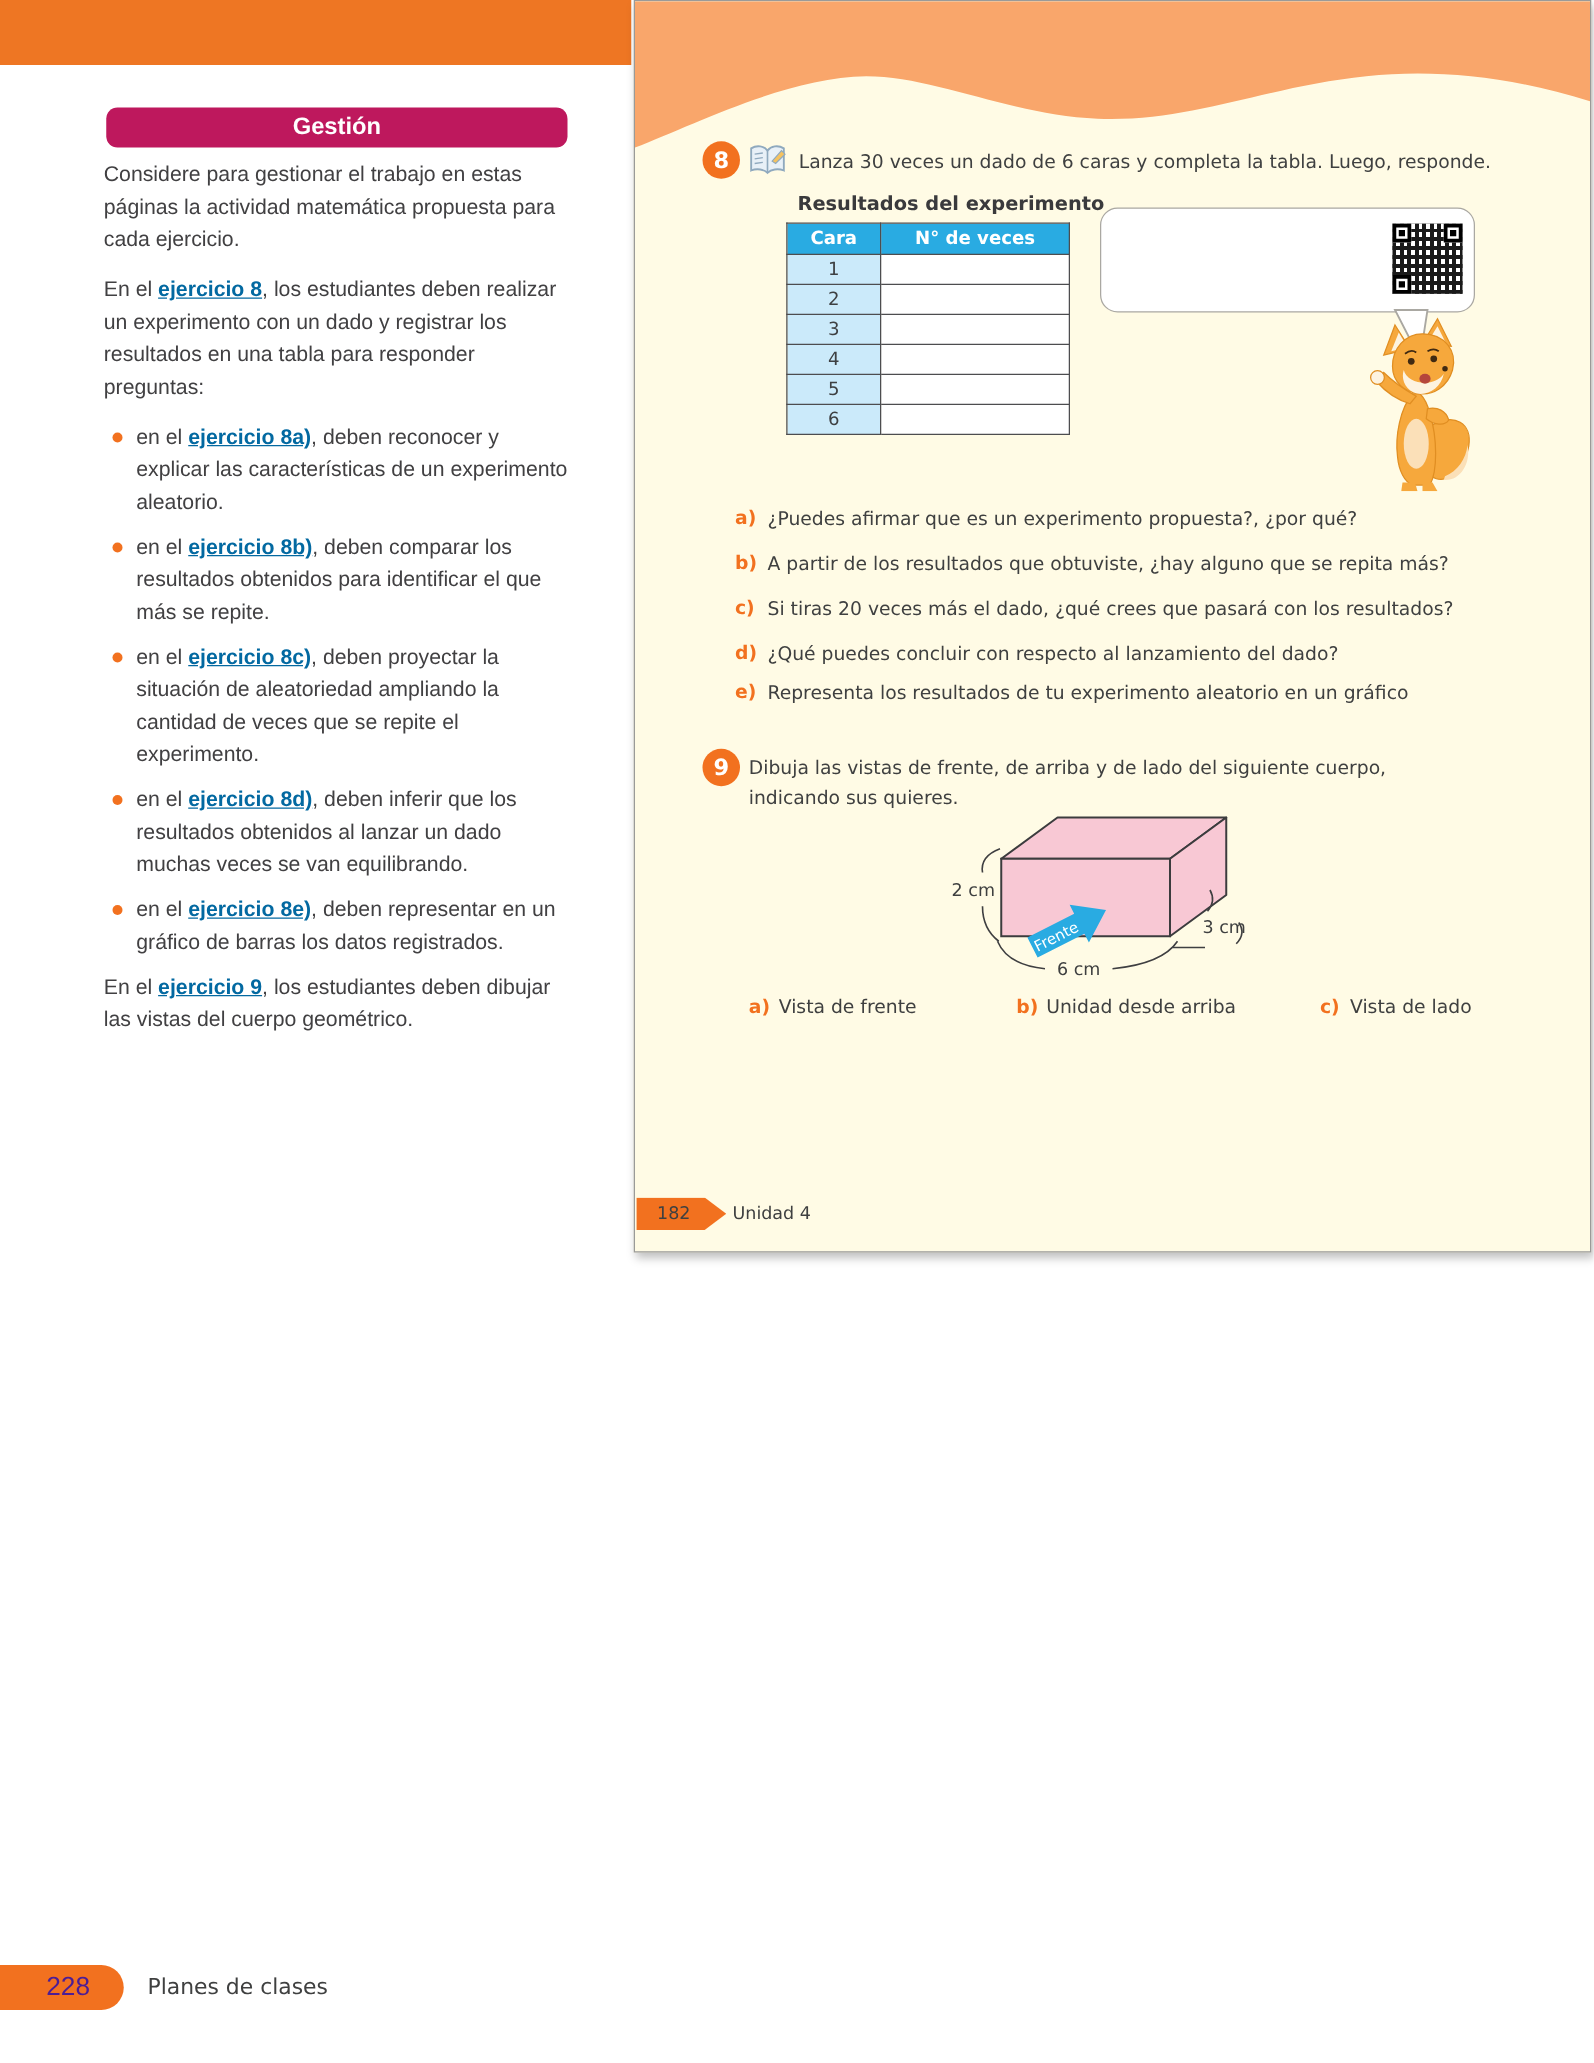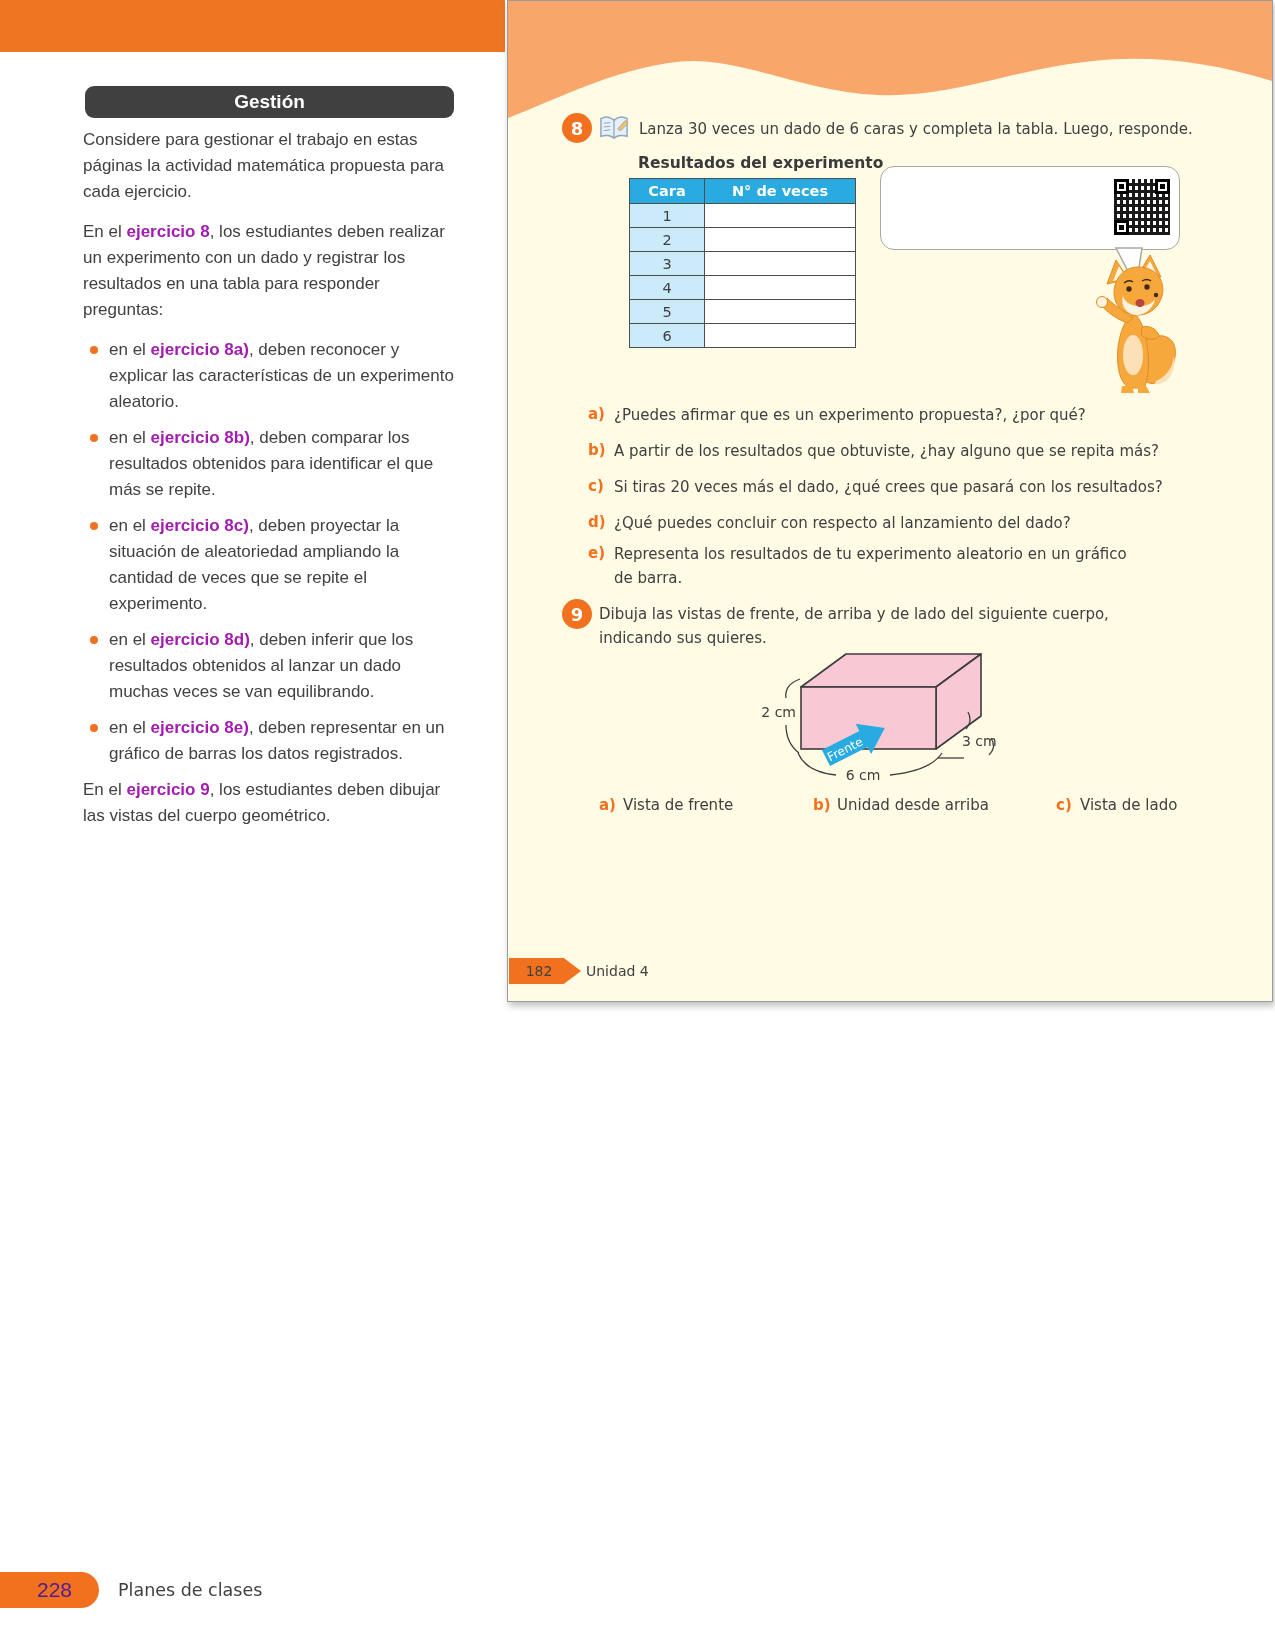--- a/index.html
+++ b/index.html
@@ -5,25 +5,25 @@
   html,body{margin:0;padding:0;}
   body{
     width:1275px;height:1650px;position:relative;background:#ffffff;
     font-family:"Liberation Sans",sans-serif;color:#414042;overflow:hidden;
   }
   
   .topbar{position:absolute;left:0;top:0;width:505px;height:52px;background:#EE7623;}
 
   
   .gestion-box{position:absolute;left:85px;top:86px;width:369px;height:32px;
-    background:#404040;border-radius:9px;display:flex;align-items:center;justify-content:center;}
+    background:#be185d;border-radius:9px;display:flex;align-items:center;justify-content:center;}
   .gestion-box span{color:#fff;font-weight:bold;font-size:19px;}
   .sidebar-body{position:absolute;left:83px;top:127px;width:376px;font-size:17px;line-height:26px;color:#414042;}
   .sidebar-body p{margin:0 0 14px 0;}
-  .sidebar-body b{color:#a21caf;}
+  .sidebar-body b{color:#0369a1;text-decoration:underline;}
   .sidebar-body ul{list-style:none;margin:0 0 4px 0;padding:0;}
   .sidebar-body li{position:relative;padding-left:26px;margin:0 0 10px 0;}
   .bullet-dot{position:absolute;left:7px;top:9px;width:8px;height:8px;border-radius:50%;background:#F2711F;}
 
   
   .student-page{position:absolute;left:507px;top:0;width:766px;height:1002px;
     background:#FFFBE5;border:1px solid #9a9a98;box-sizing:border-box;
     box-shadow:2px 4px 7px rgba(0,0,0,.25);
     font-family:"DejaVu Sans",sans-serif;color:#3F4040;}
   .wave{position:absolute;left:0;top:0;width:764px;height:120px;display:block;}
@@ -212,21 +212,20 @@
     <div class="qtext">Si tiras 20 veces más el dado, ¿qué crees que pasará con los resultados?</div>
   </div>
   <div class="q q4">
     <span class="qletter">d)</span>
     <div class="qtext">¿Qué puedes concluir con respecto al lanzamiento del dado?</div>
   </div>
   <div class="q q5">
     <span class="qletter">e)</span>
     <div class="qtext">
       <div>Representa los resultados de tu experimento aleatorio en un gráfico</div>
-      <div>de barra.</div>
     </div>
   </div>
 
   <div class="ex9-row">
     <div class="badge">9</div>
     <div class="statement9">
       <div>Dibuja las vistas de frente, de arriba y de lado del siguiente cuerpo,</div>
       <div>indicando sus quieres.</div>
     </div>
   </div>

